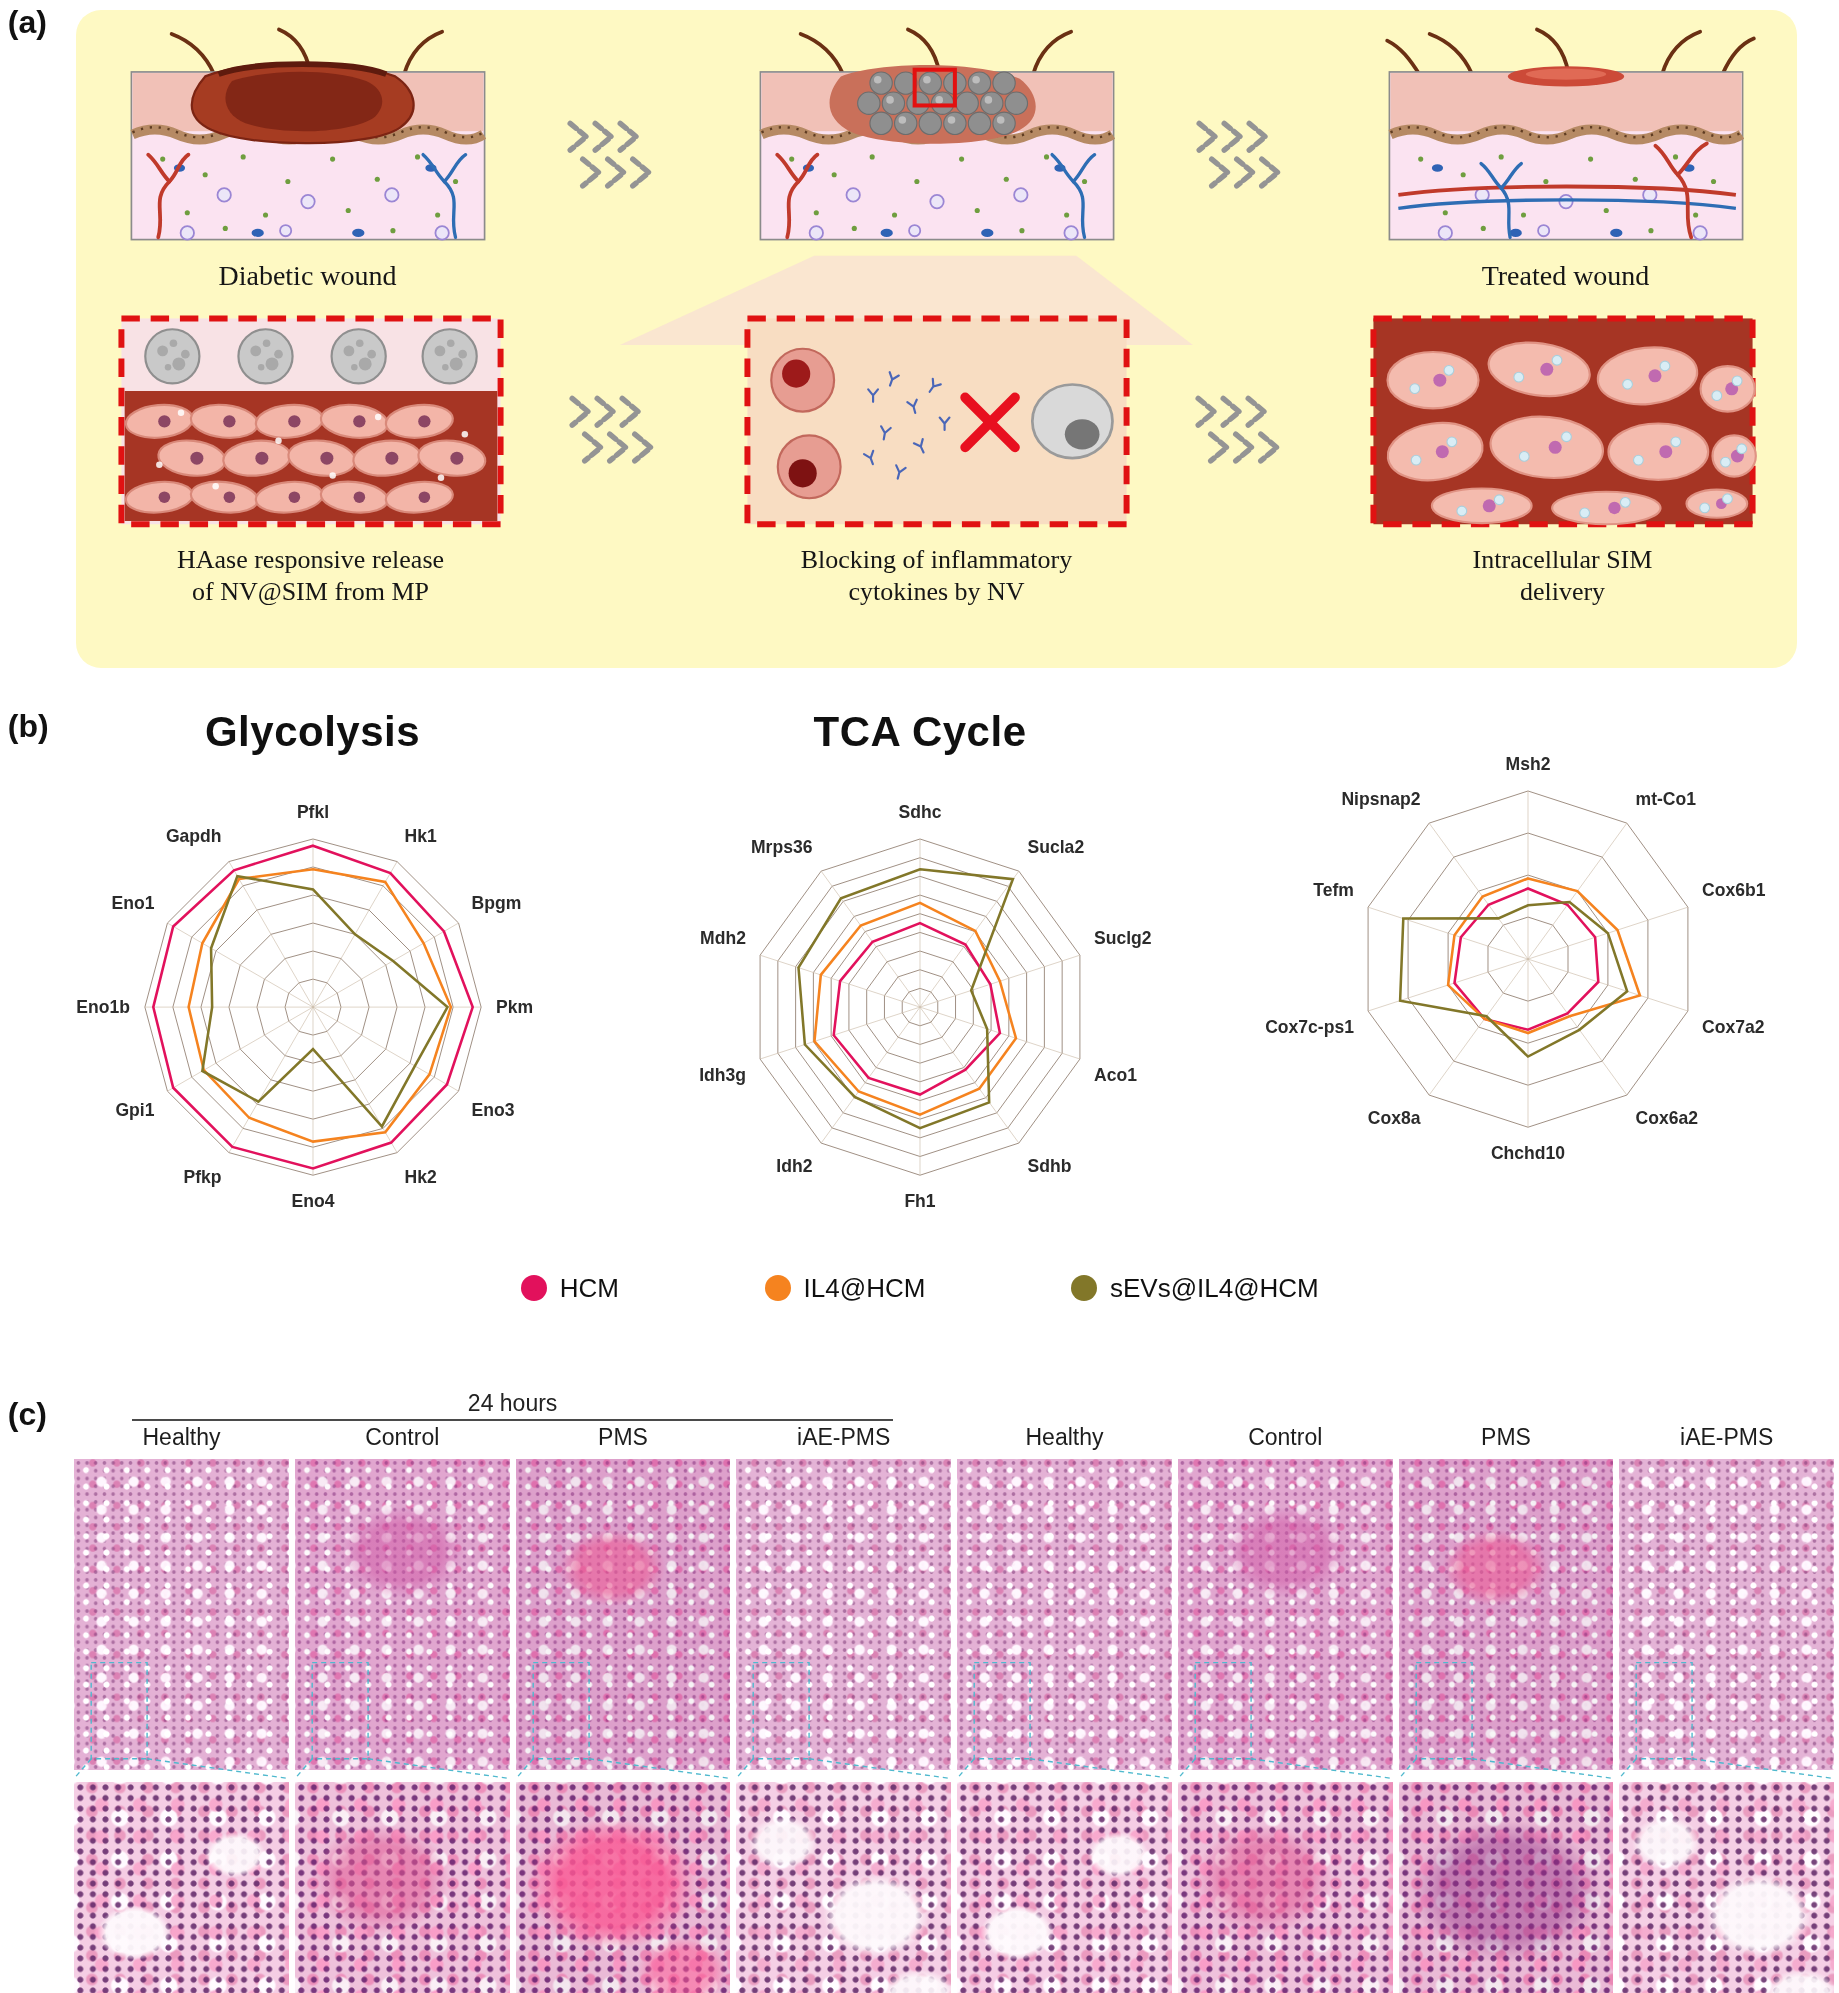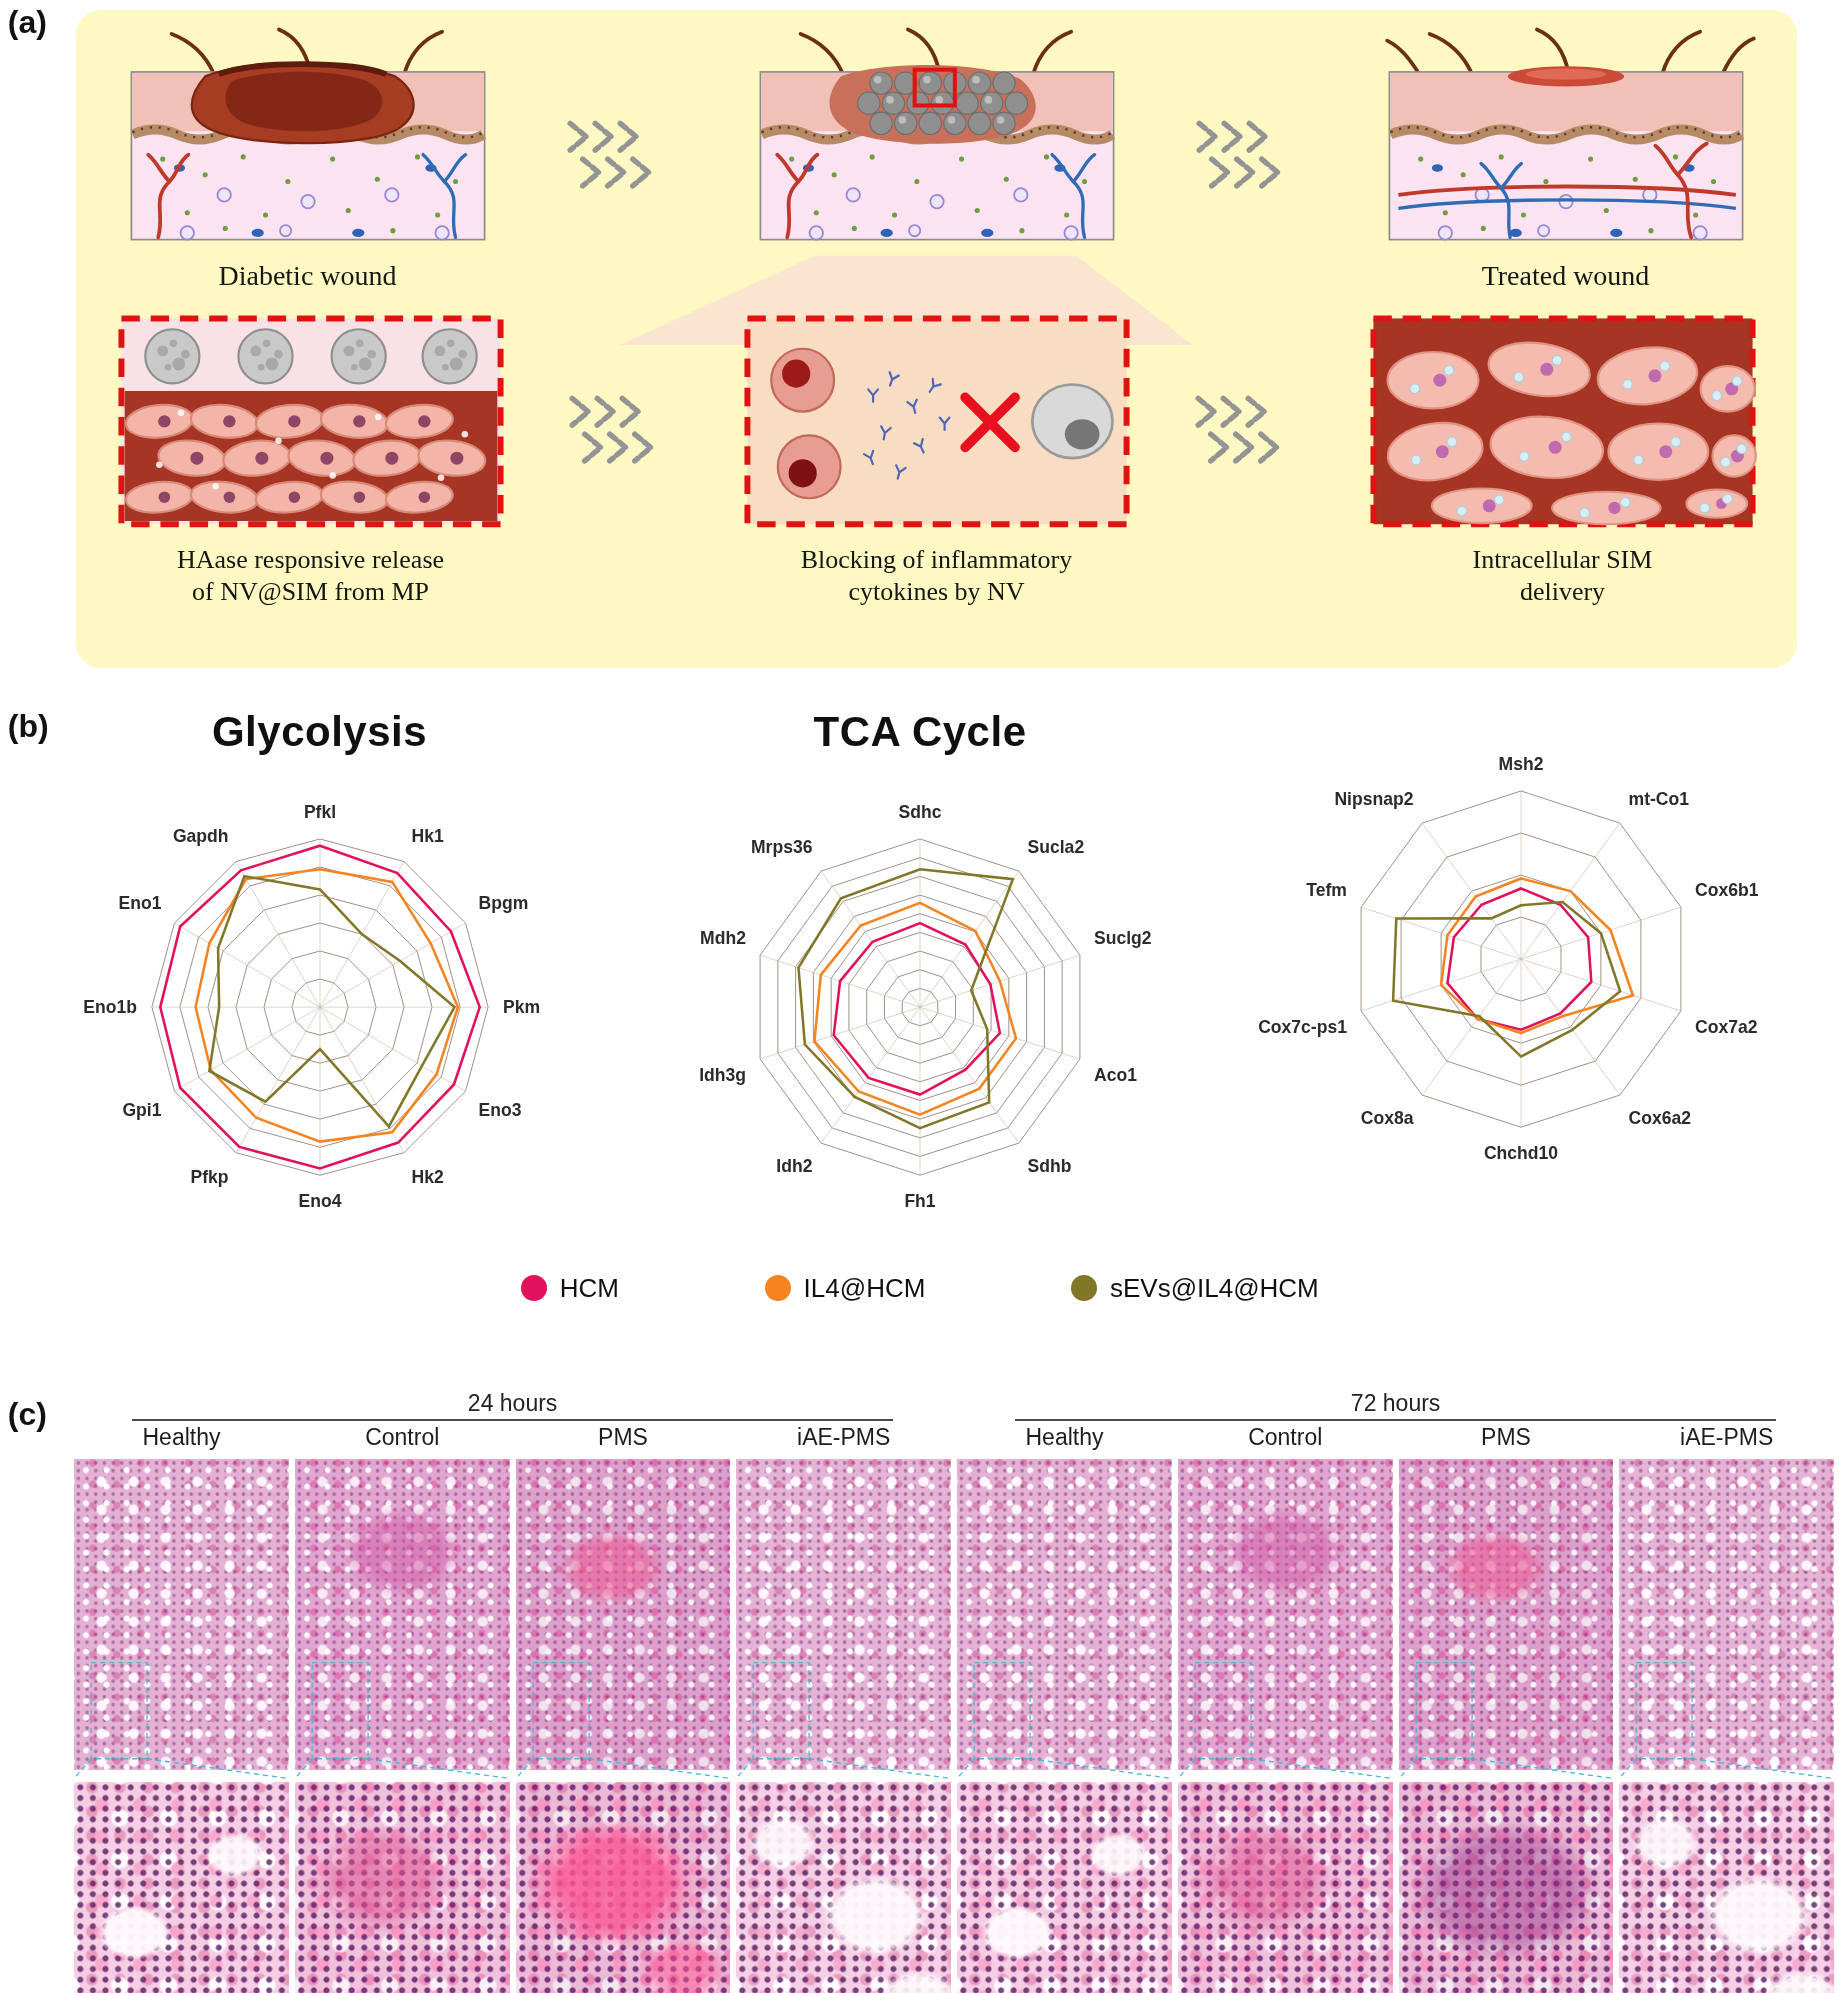--- a/index.html
+++ b/index.html
@@ -18,21 +18,21 @@
   .stage-caption{font-family:"Liberation Serif","DejaVu Serif",serif;font-size:28px;color:#161616;margin-top:0}
   .chev{width:118px;height:auto}
   .row-top .chev{margin-top:93px}
   .row-bottom .chev{margin-top:80px}
   .process{width:423px;text-align:center}
   .process svg.box{width:390px;height:auto;display:block;margin:0 auto}
   .process-caption{font-family:"Liberation Serif","DejaVu Serif",serif;font-size:26px;line-height:1.22;color:#161616;margin-top:14px}
 
   
   #panel-b{position:relative;height:670px}
-  .radar-row{display:flex;justify-content:space-between;padding:0 35px;margin-top:29px}
+  .radar-row{display:flex;justify-content:space-between;padding:0 28px;margin-top:29px}
   .radar-chart{width:569px;text-align:center}
   .radar-title{font-size:42px;font-weight:700;color:#101010;letter-spacing:0.5px}
   .radar-svg{width:532px;height:auto;display:block;margin:0 auto}
   .radar-label{font-size:16.5px;font-weight:700;fill:#2b2b2b;font-family:"Liberation Sans","DejaVu Sans",sans-serif}
   .legend-row{display:flex;justify-content:center;gap:146px;margin-top:25px}
   .legend-item{display:flex;align-items:center;gap:12.6px}
   .legend-dot{width:26px;height:26px;border-radius:50%;display:inline-block}
   .legend-label{font-size:26px;font-weight:400;color:#101010}
 
   
@@ -581,24 +581,20 @@
 </section>
 
 <section id="panel-c">
   <div class="panel-label" style="left:7.8px;top:17.5px">(c)</div>
   <div class="c-content">
     <div class="c-groups">
         <div class="c-group">
           <div class="c-group-label">24 hours</div>
           <div class="c-group-line"></div>
         </div>
-        <div class="c-group">
-          <div class="c-group-label">72 hours</div>
-          <div class="c-group-line"></div>
-        </div>
       </div>
     <div class="c-collabels">
         <div class="c-collabel">Healthy</div>
         <div class="c-collabel">Control</div>
         <div class="c-collabel">PMS</div>
         <div class="c-collabel">iAE-PMS</div>
         <div class="c-collabel">Healthy</div>
         <div class="c-collabel">Control</div>
         <div class="c-collabel">PMS</div>
         <div class="c-collabel">iAE-PMS</div>

